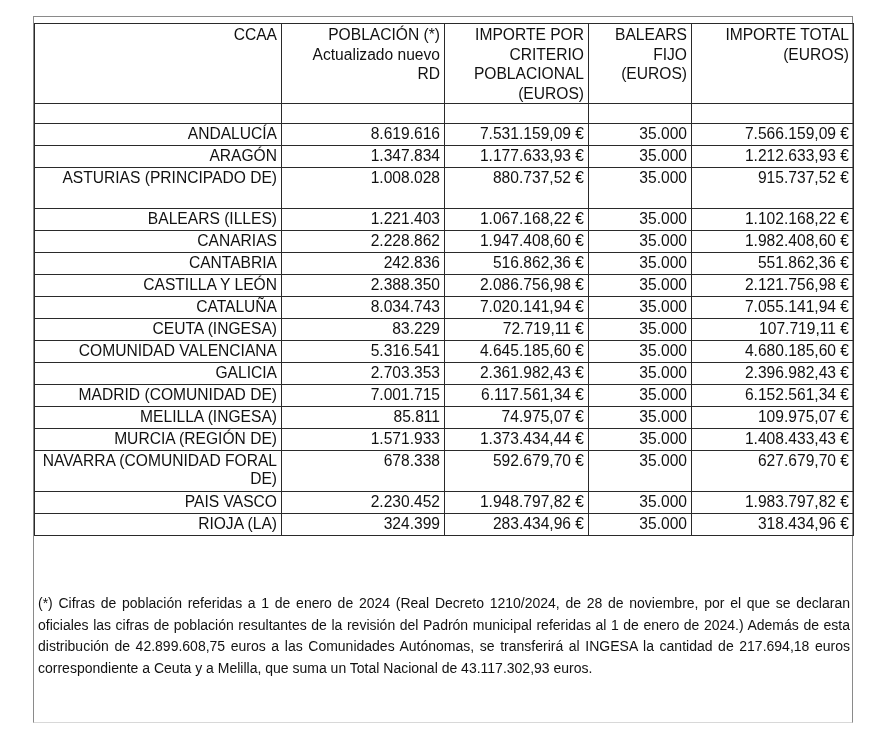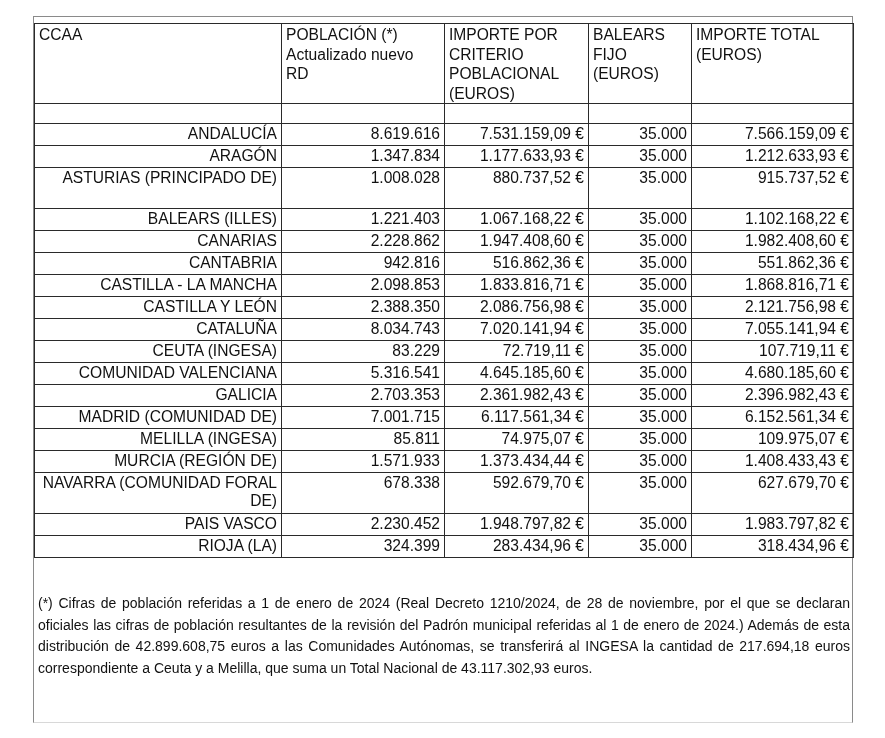--- a/index.html
+++ b/index.html
@@ -38,21 +38,21 @@
       line-height: 18px;
     }
     table.dist th, table.dist td {
       border: 1.4px solid #2a2a2a;
       padding: 0 4px;
       vertical-align: top;
       overflow: hidden;
     }
     table.dist th {
       font-weight: normal;
-      text-align: left;
+      text-align: right;
       height: 78px;
       padding-top: 1px;
       line-height: 19.5px;
     }
     table.dist td {
       height: 20px;
       padding-top: 1px;
       padding-bottom: 0;
     }
     table.dist tr.blank td { height: 18px; }
@@ -136,31 +136,24 @@
     </tr>
     <tr>
       <td class="name">CANARIAS</td>
       <td class="num">2.228.862</td>
       <td class="num">1.947.408,60 €</td>
       <td class="num">35.000</td>
       <td class="num">1.982.408,60 €</td>
     </tr>
     <tr>
       <td class="name">CANTABRIA</td>
-      <td class="num">942.816</td>
+      <td class="num">242.836</td>
       <td class="num">516.862,36 €</td>
       <td class="num">35.000</td>
       <td class="num">551.862,36 €</td>
-    </tr>
-    <tr>
-      <td class="name">CASTILLA - LA MANCHA</td>
-      <td class="num">2.098.853</td>
-      <td class="num">1.833.816,71 €</td>
-      <td class="num">35.000</td>
-      <td class="num">1.868.816,71 €</td>
     </tr>
     <tr>
       <td class="name">CASTILLA Y LEÓN</td>
       <td class="num">2.388.350</td>
       <td class="num">2.086.756,98 €</td>
       <td class="num">35.000</td>
       <td class="num">2.121.756,98 €</td>
     </tr>
     <tr>
       <td class="name">CATALUÑA</td>

